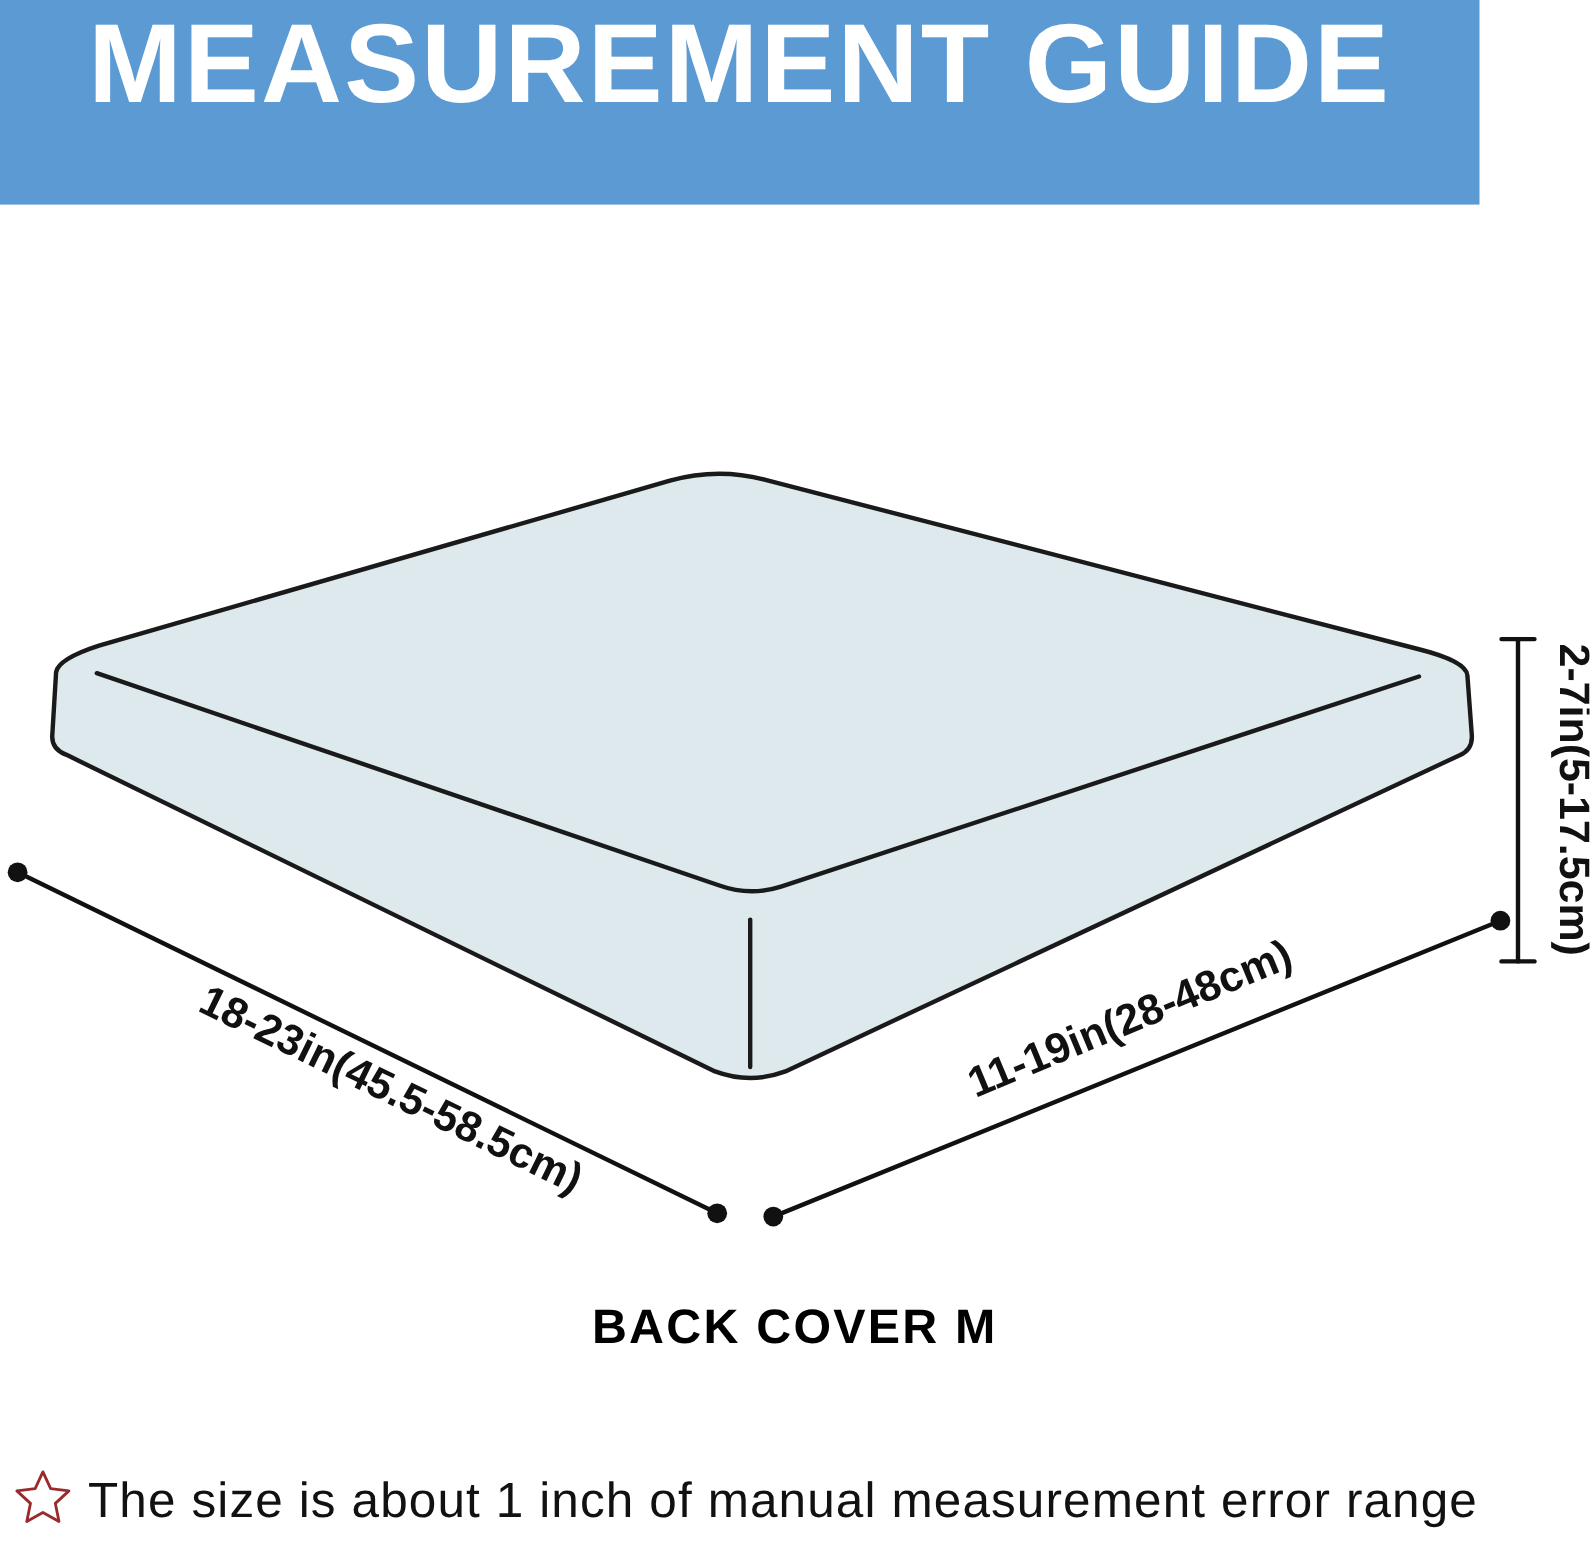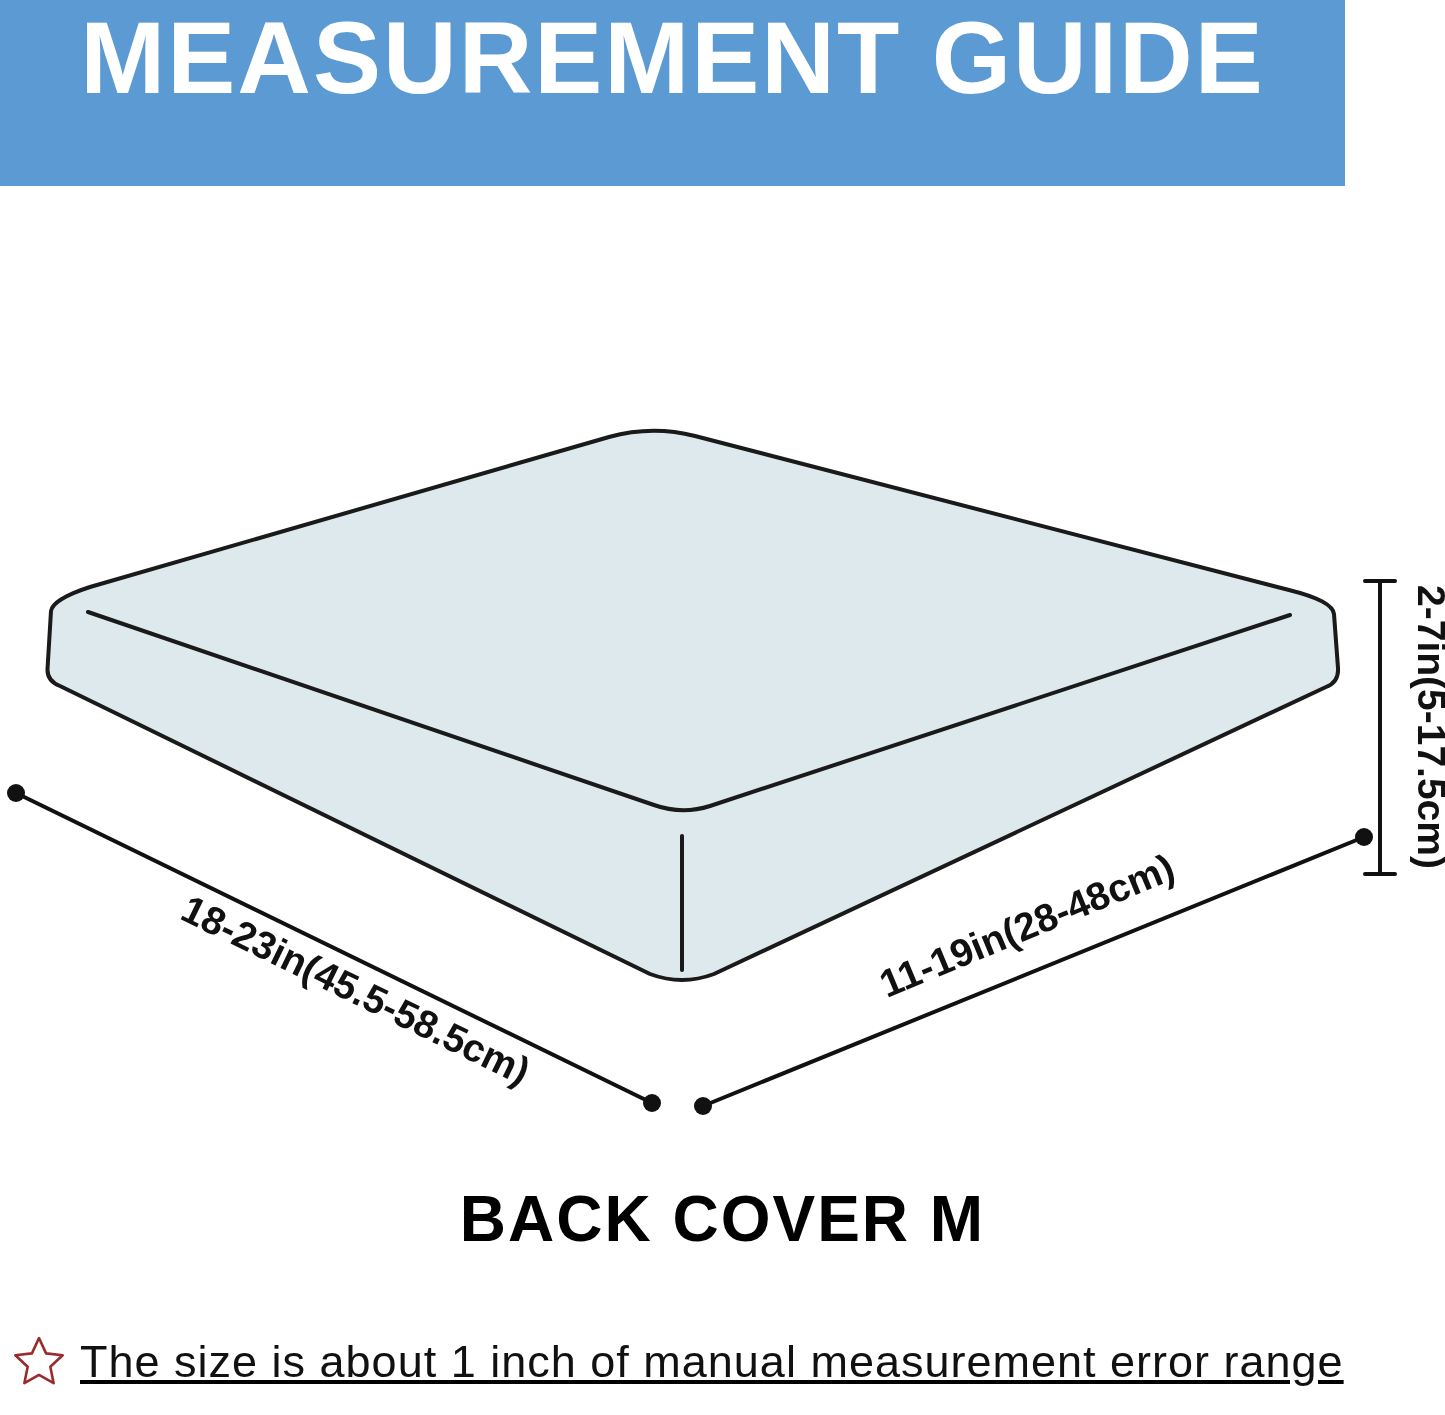--- a/index.html
+++ b/index.html
@@ -22,25 +22,25 @@
   .edge { fill: none; stroke: #1a1a1a; stroke-width: 4; stroke-linecap: round; }
   .dim-line { stroke: #111111; stroke-width: 4; stroke-linecap: round; }
   .dim-dot { fill: #111111; }
   .dim-label {
     fill: #111111; font-size: 39px; font-weight: bold;
     font-family: "Liberation Sans", "DejaVu Sans", sans-serif;
     text-anchor: middle;
   }
   .caption {
     position: absolute; left: 0; top: 1182px; width: 1445px; text-align: center;
-    font-size: 64px; font-weight: bold; color: #000000; letter-spacing: 2px;
+    font-size: 44px; font-weight: bold; color: #000000; letter-spacing: 2px;
   }
   .footnote {
     position: absolute; left: 12px; top: 1336px; width: 1430px;
-    display: flex; align-items: flex-start; gap: 14px; text-decoration: underline;
+    display: flex; align-items: flex-end; gap: 14px;
   }
   .star { width: 54px; height: 54px; flex: 0 0 auto; }
   .star polygon { fill: none; stroke: #9a2b2d; stroke-width: 2.5; stroke-linejoin: round; }
   .footnote-text {
     font-size: 45px; color: #111111; letter-spacing: 1px; white-space: nowrap;
   }
 </style>
 </head>
 <body>
 

